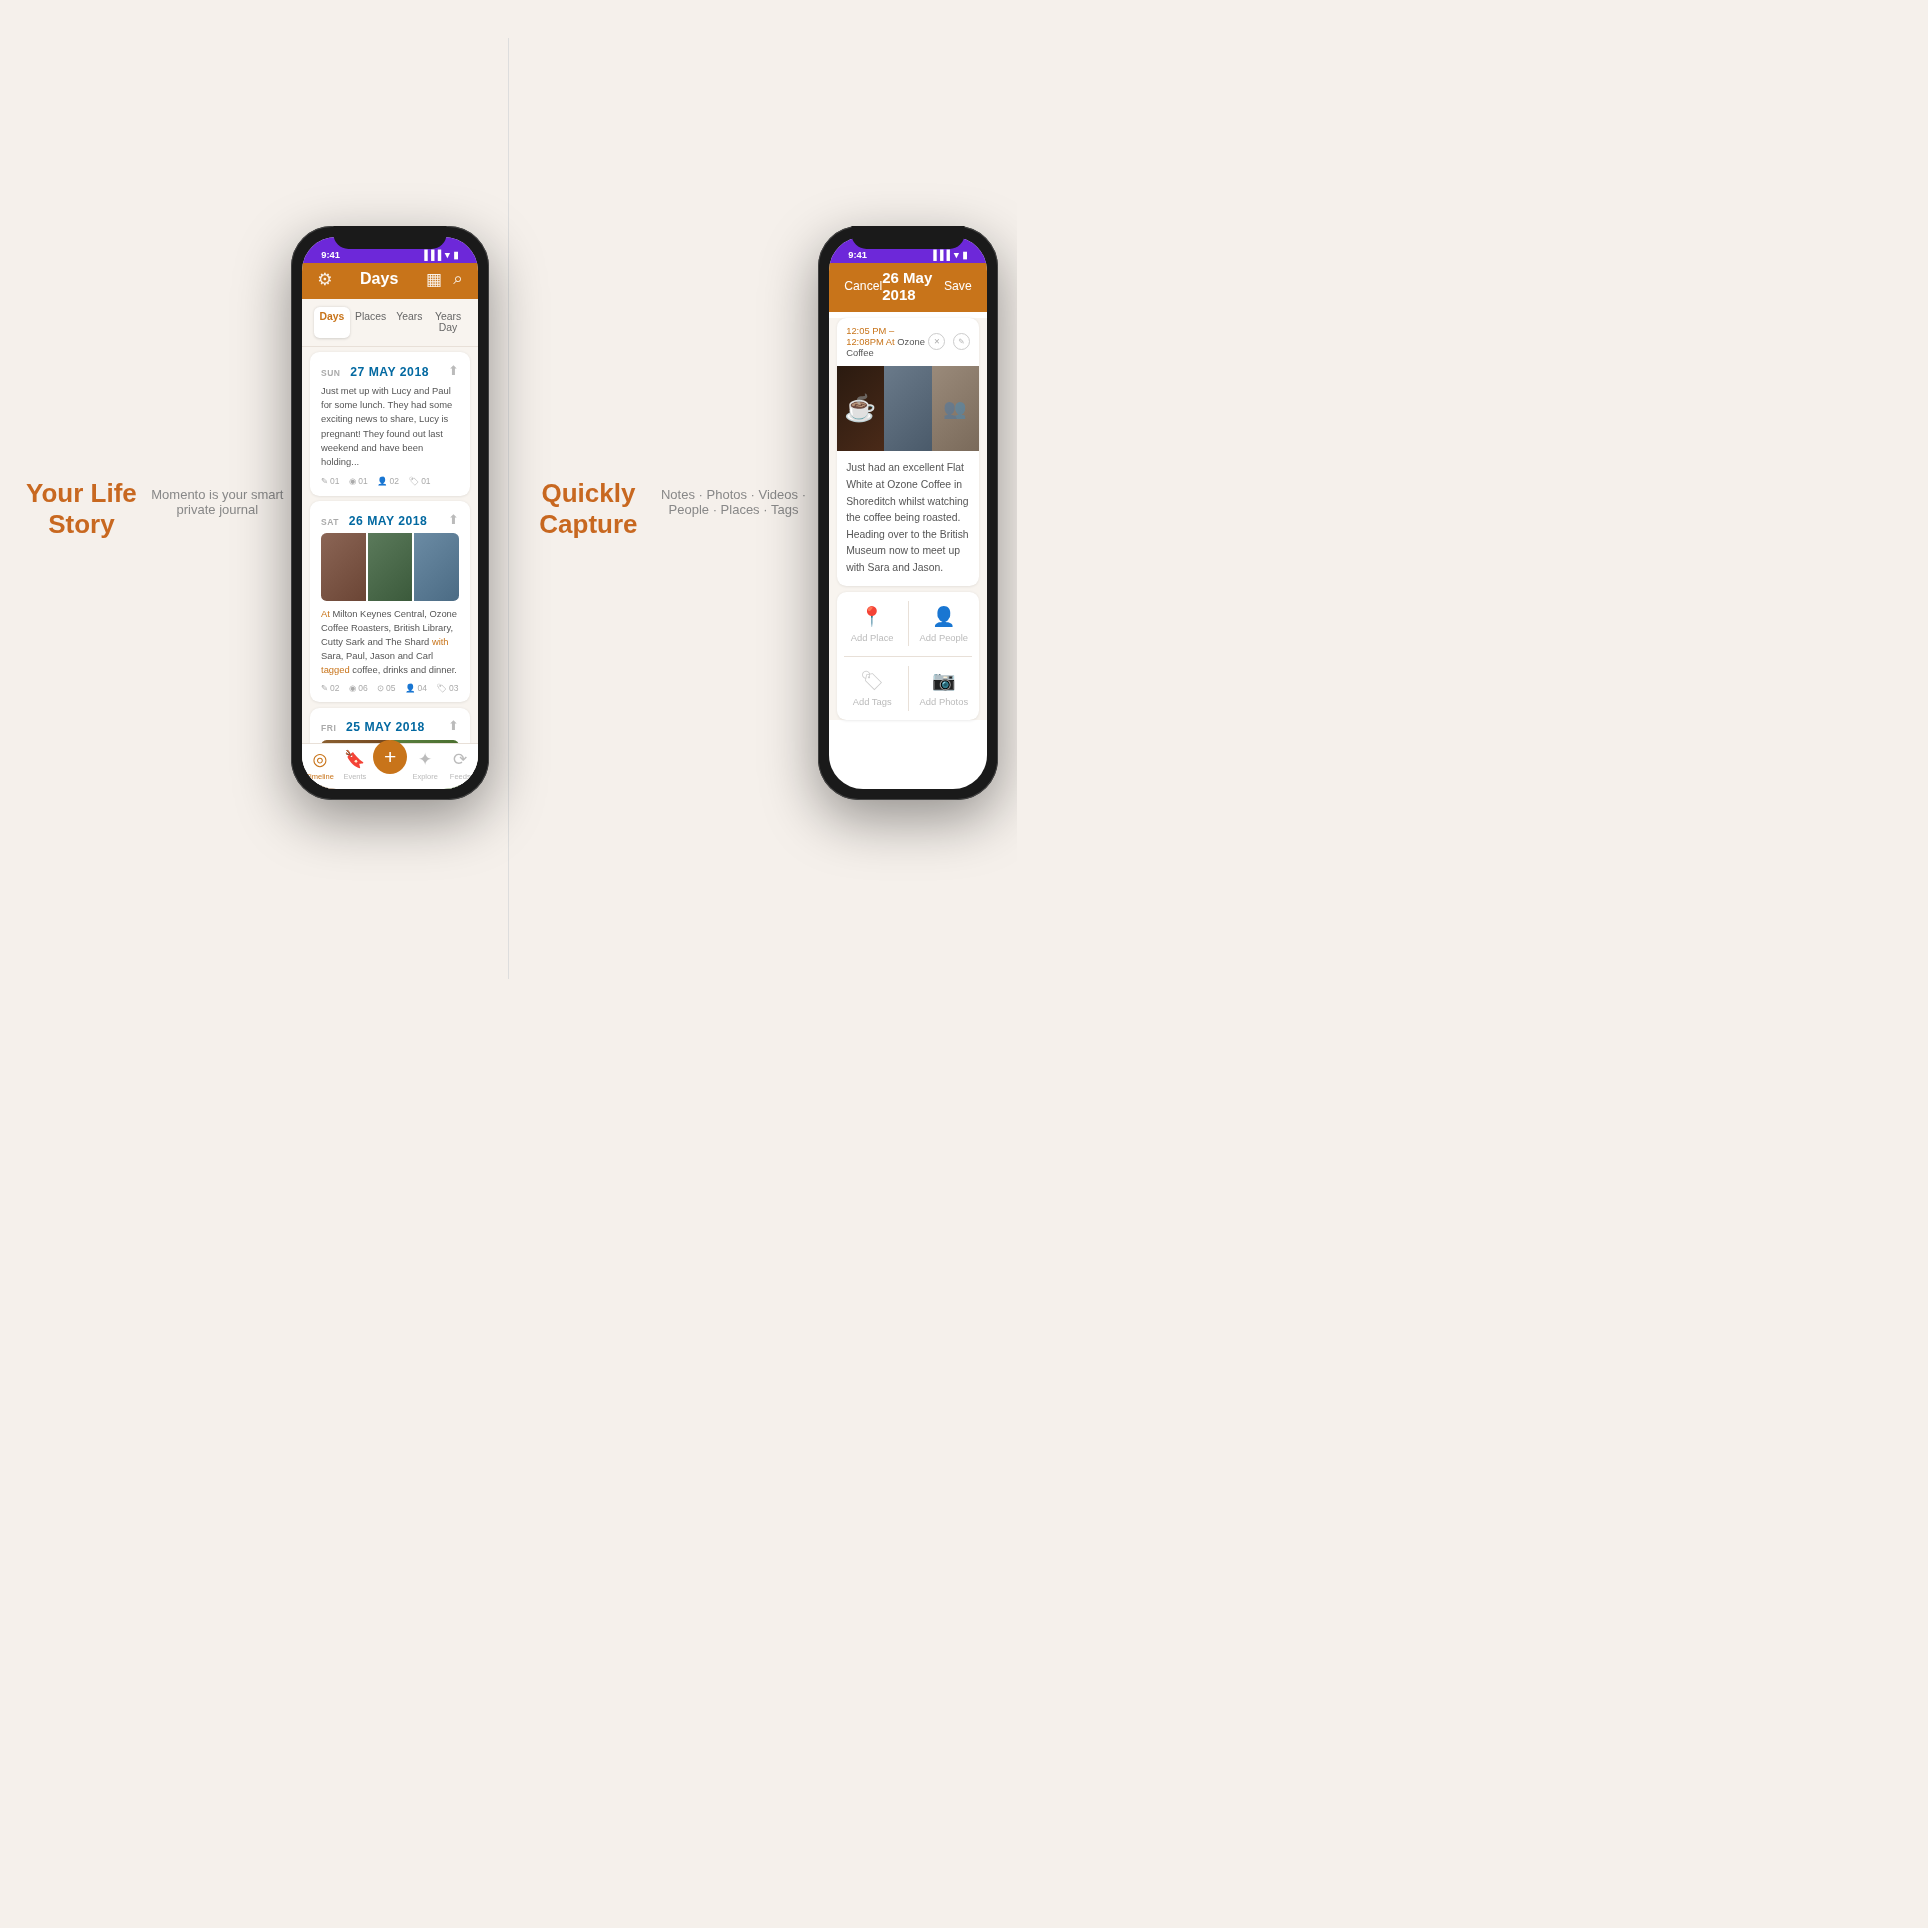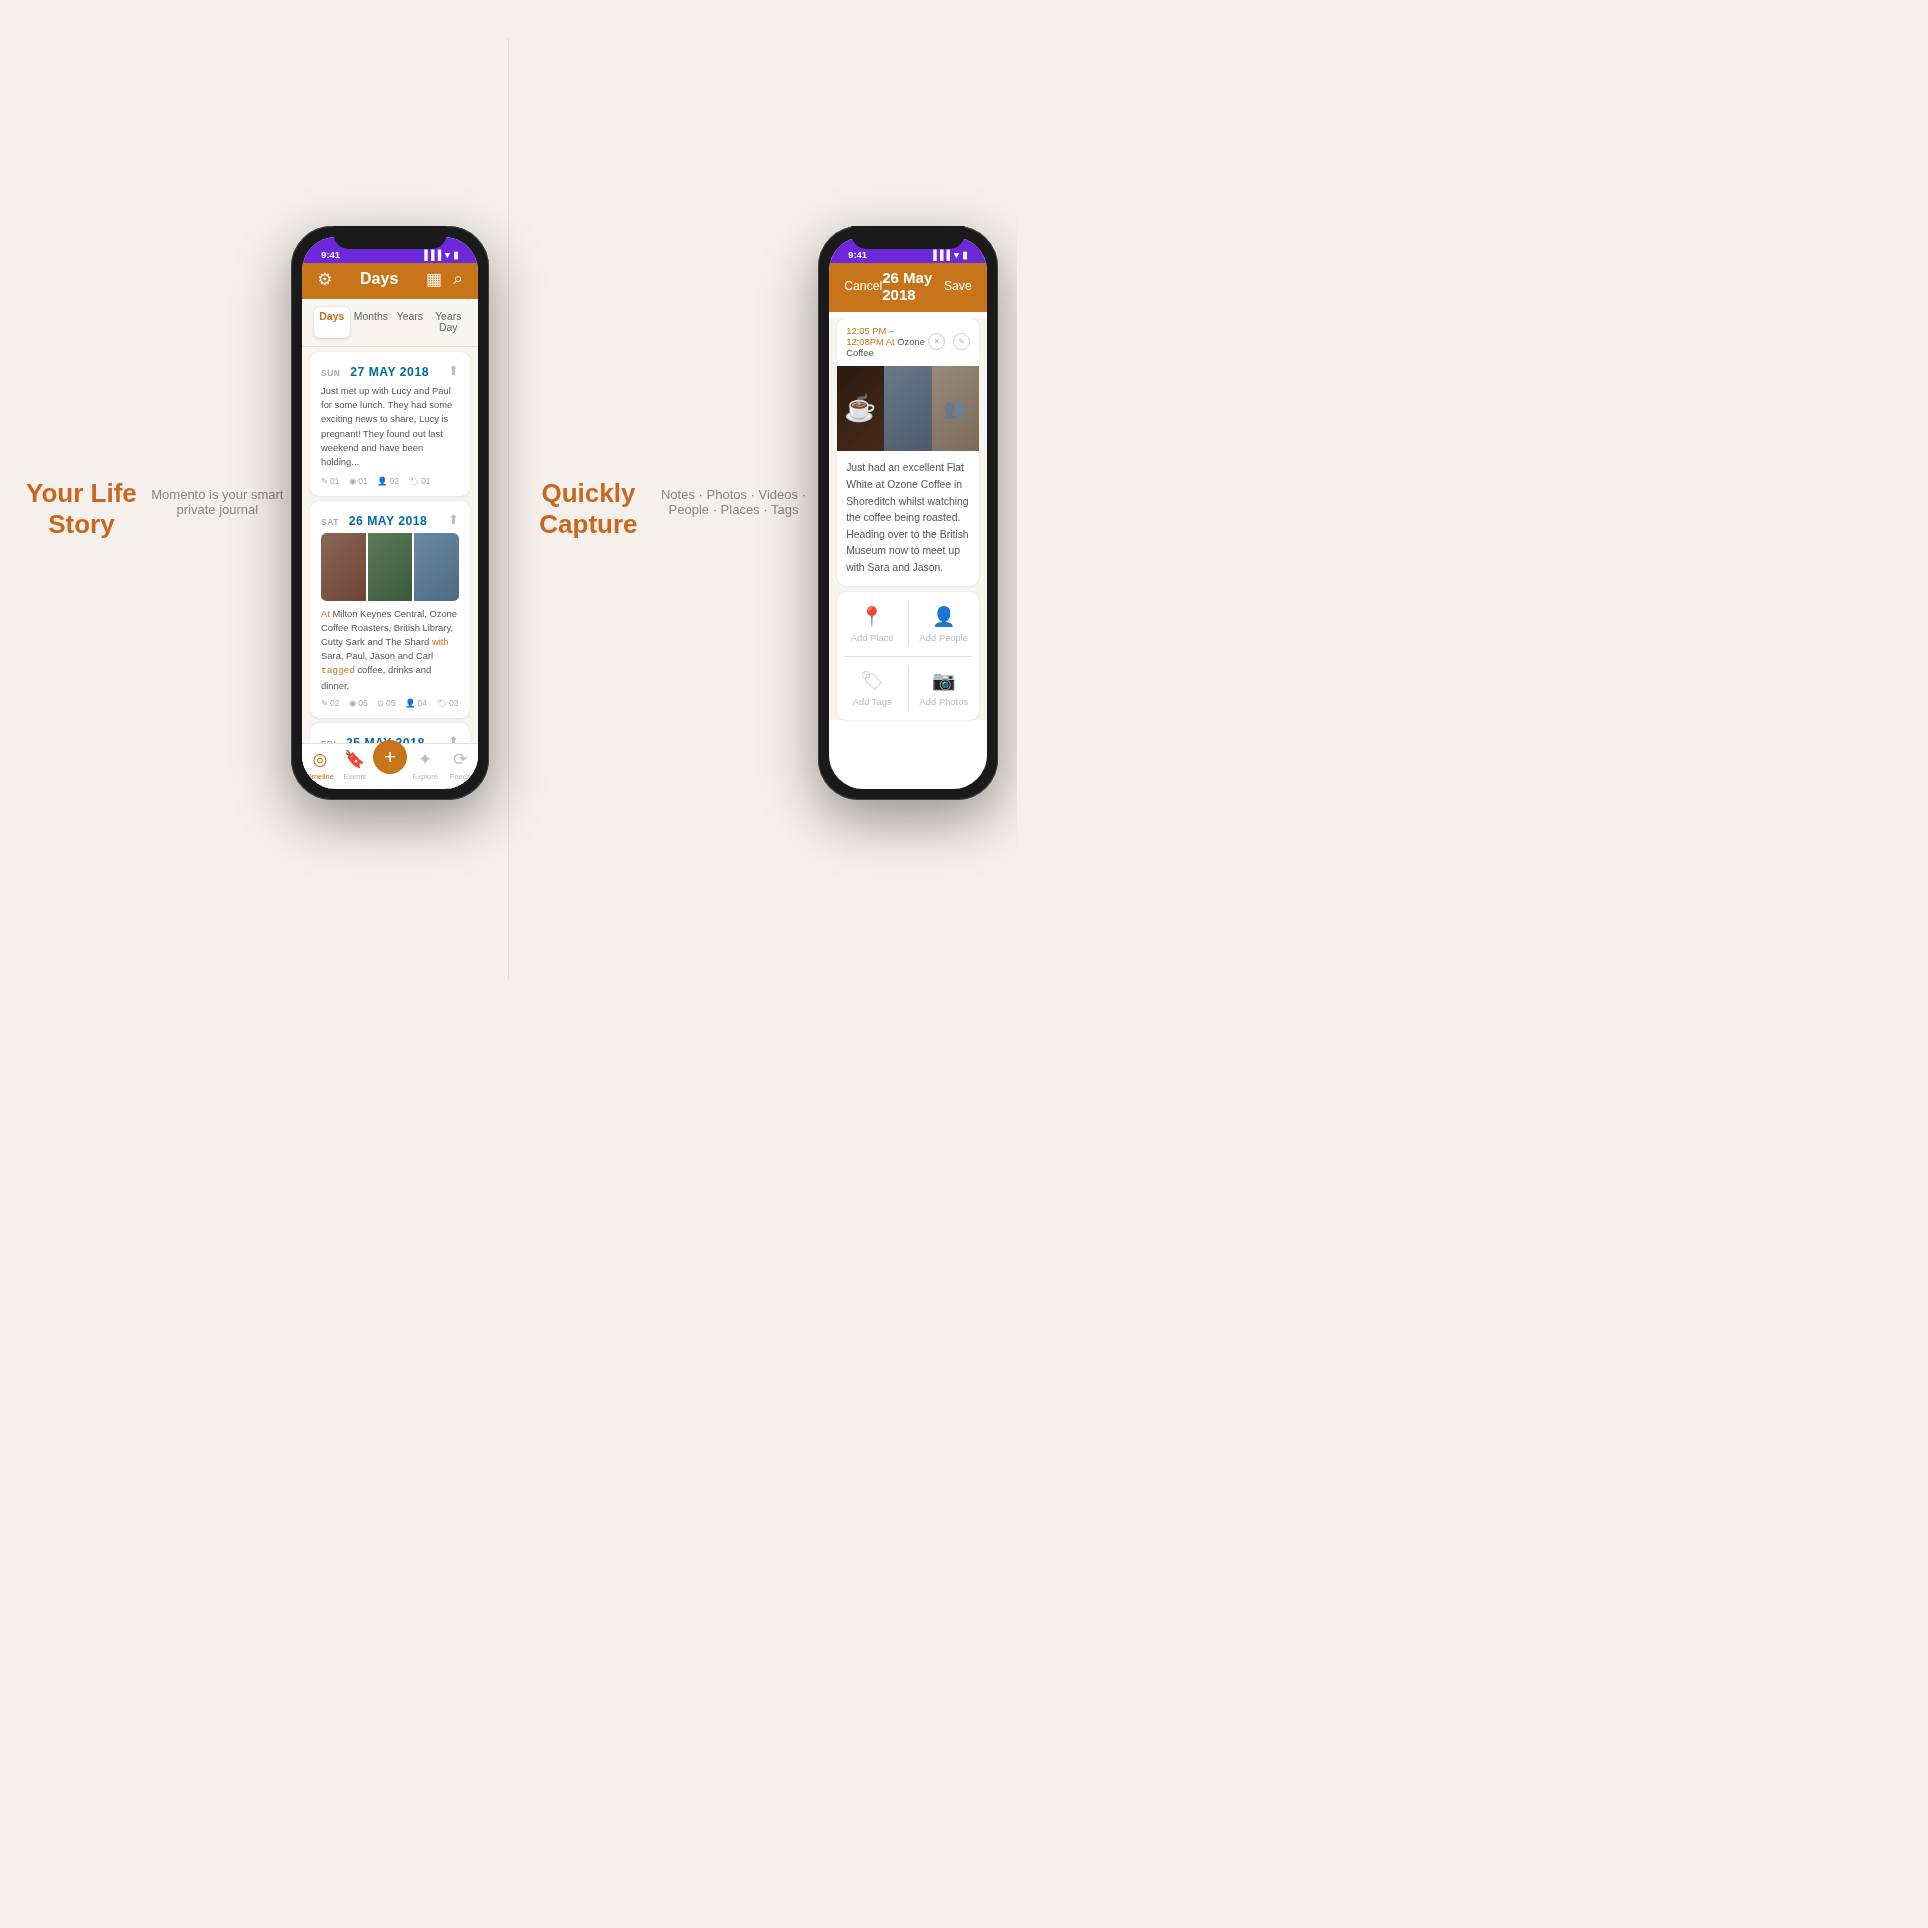--- a/index.html
+++ b/index.html
@@ -198,21 +198,21 @@
     .photo-placeholder.p2 { background: linear-gradient(135deg, #5b7a5b 0%, #3b5a3b 100%); }
     .photo-placeholder.p3 { background: linear-gradient(135deg, #6b8ba4 0%, #4b6b84 100%); }
     .day-desc {
       font-size: 9.4px;
       color: #555;
       line-height: 1.5;
       margin-bottom: 5.6px;
     }
     .at-text { color: #c8741a; font-weight: 500; }
     .with-text { color: #c8741a; font-weight: 500; }
-    .tagged-text { color: #c8741a; font-weight: 500; font-family: Liberation Mono, monospace; }
+    .tagged-text { color: #c8741a; font-weight: 500; }
     
     .tab-bar {
       background: white;
       border-top: 0.9px solid #e8e0d8;
       display: flex;
       padding: 5.6px 0 7.5px;
       position: absolute;
       bottom: 0;
       left: 0;
       right: 0;
@@ -381,21 +381,21 @@
           <span class="nav-icon">⚙</span>
           <span class="nav-title">Days</span>
           <div class="nav-actions">
             <span class="nav-icon">▦</span>
             <span class="nav-icon">⌕</span>
           </div>
         </div>
 
         <div class="segment-control">
           <div class="segment-btn active">Days</div>
-          <div class="segment-btn">Months</div>
+          <div class="segment-btn">Places</div>
           <div class="segment-btn">Years</div>
           <div class="segment-btn">Years Day</div>
         </div>
 
         <div class="days-content">
 
           <div class="day-entry">
             <div class="day-header">
               <div>
                 <span style="font-size:8.5px;color:#aaa;font-weight:700;letter-spacing:0.5px;">SUN</span>

